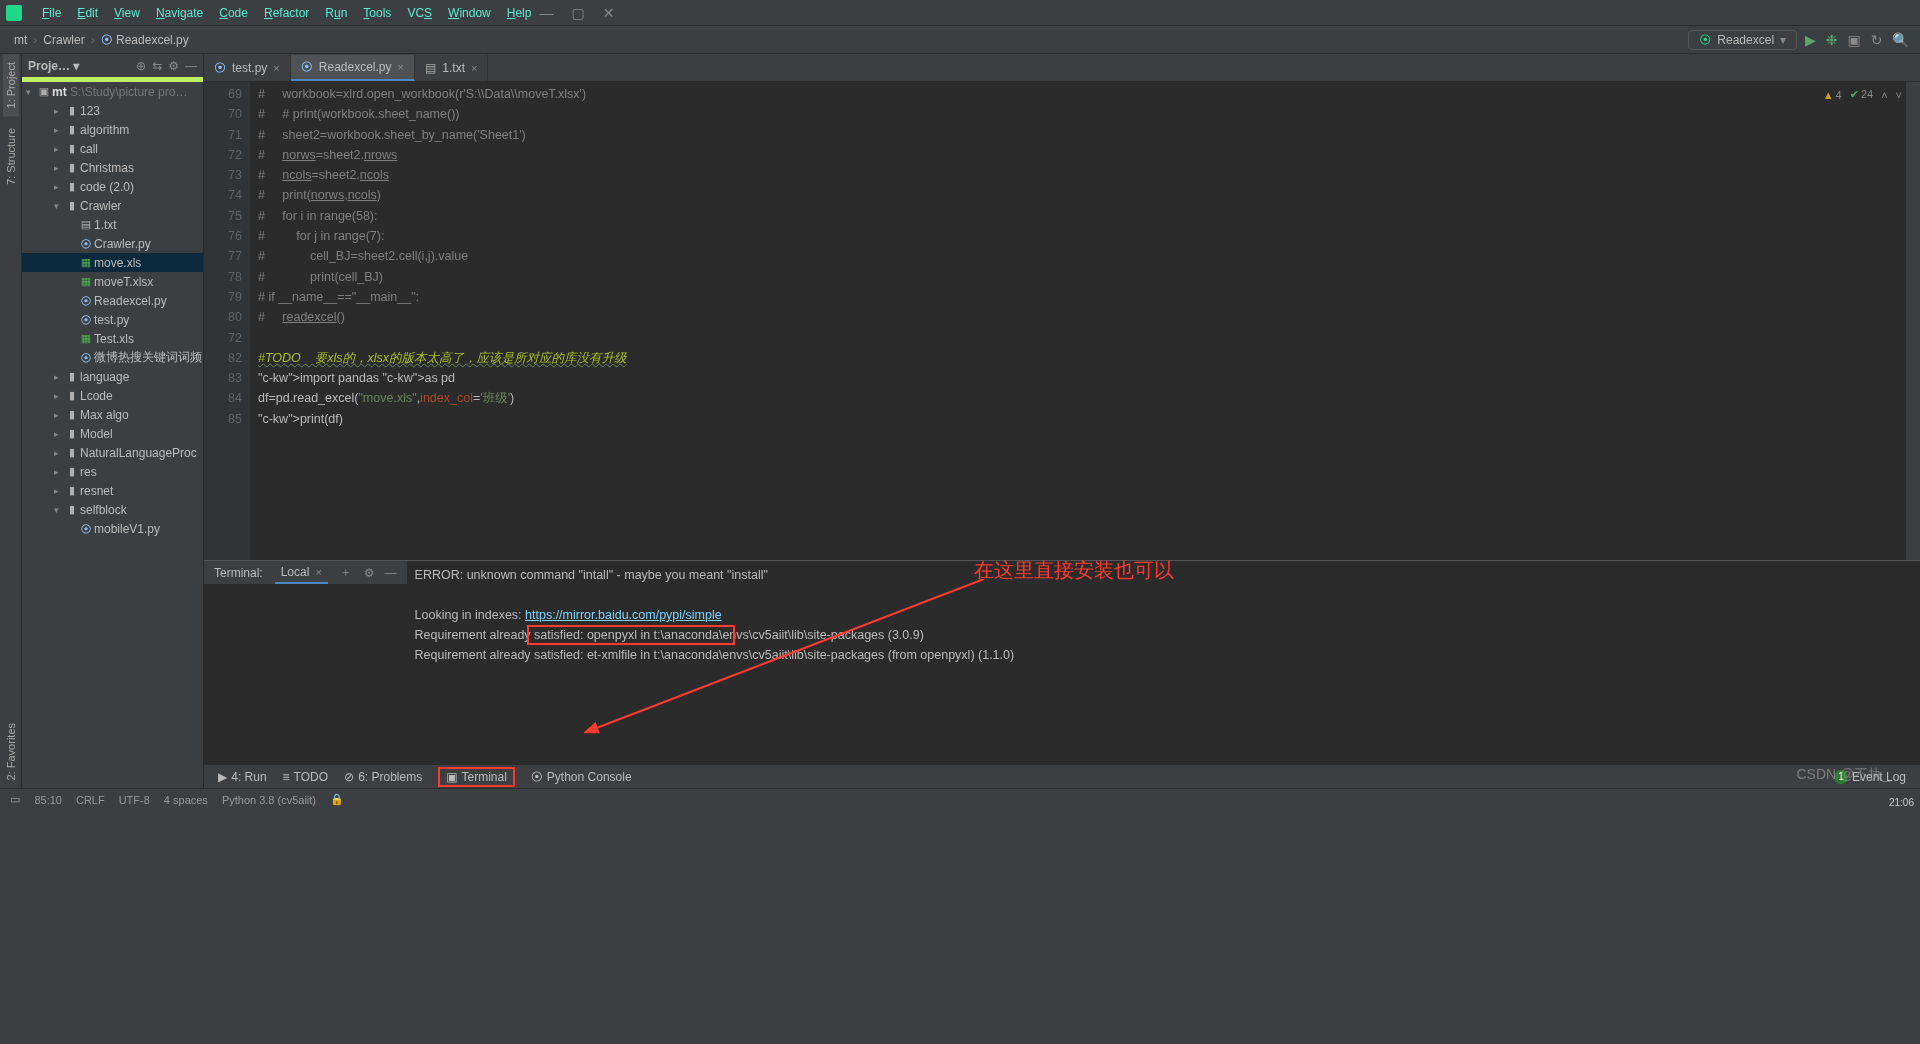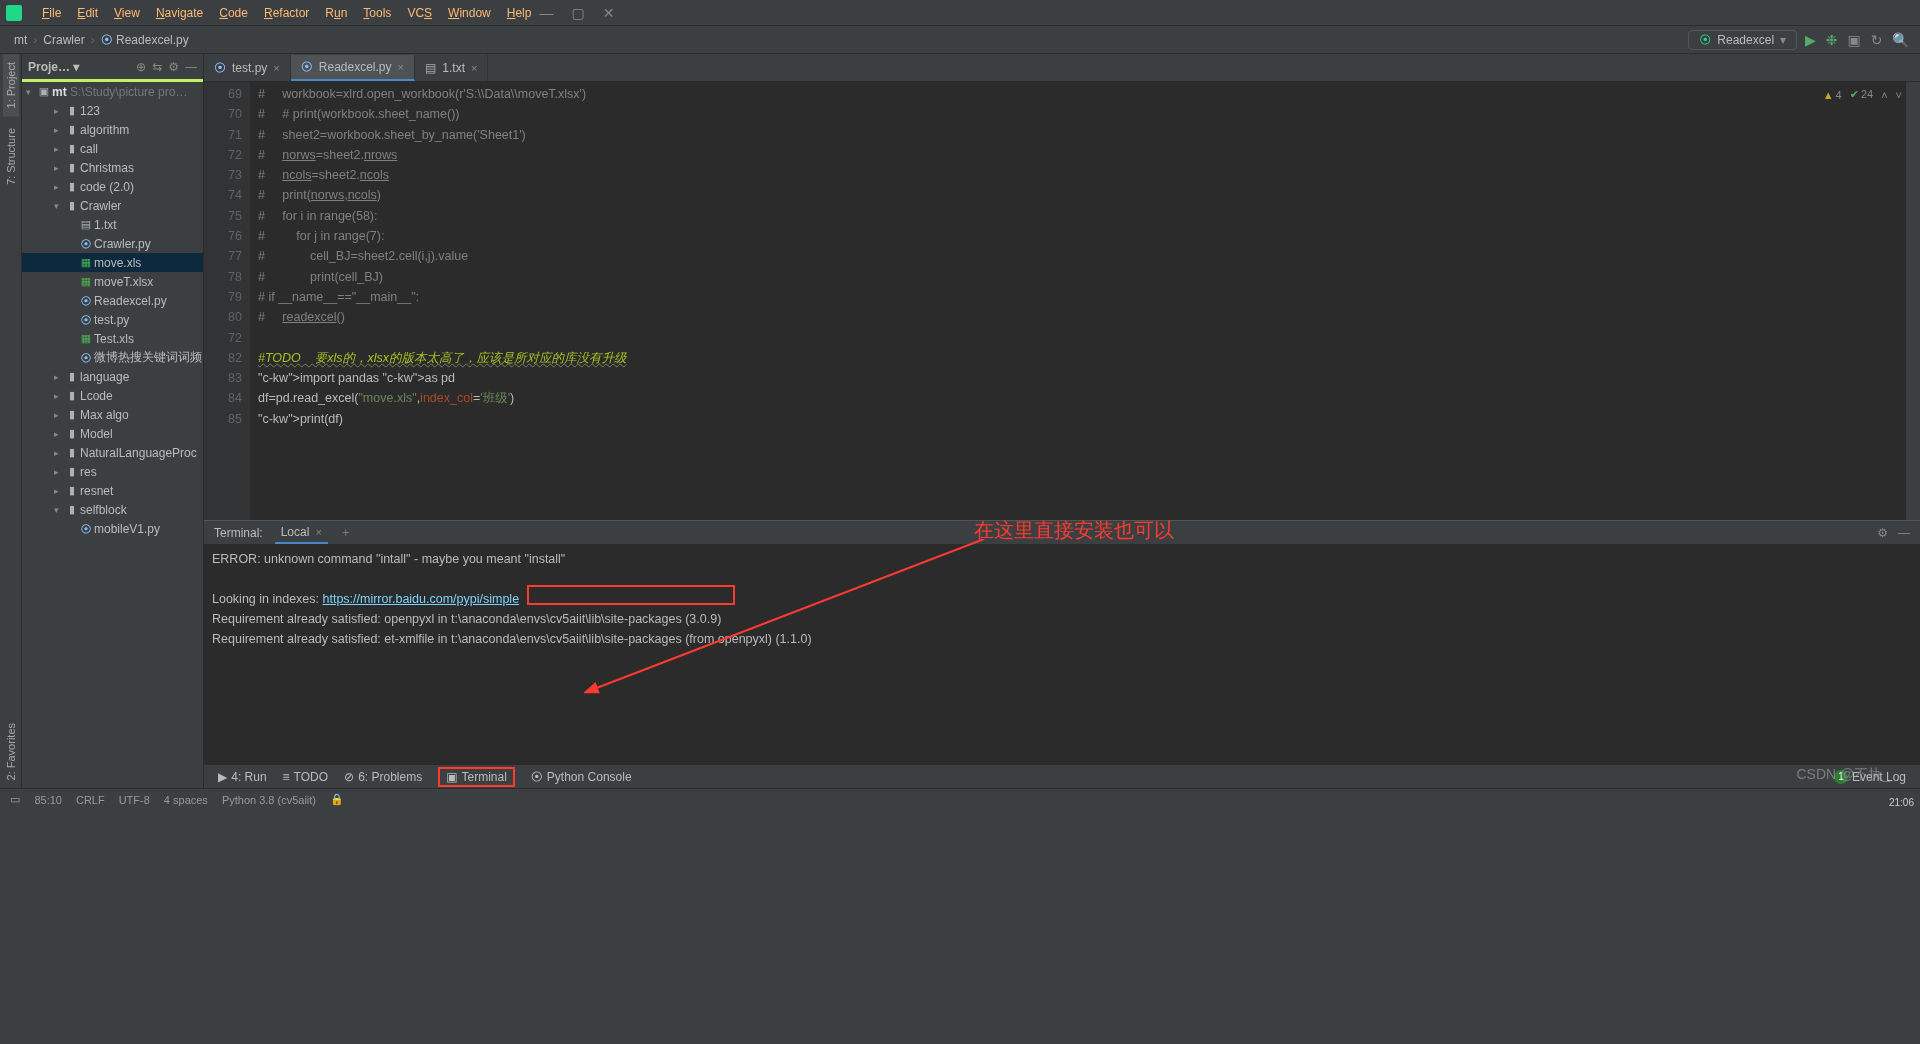--- a/index.html
+++ b/index.html
@@ -1,21 +1,21 @@
 <!DOCTYPE html>
 <html><head>
 <meta charset="utf-8">
 <style>
 * { margin: 0; padding: 0; box-sizing: border-box; font-family: "Segoe UI", Arial, sans-serif; }
 body { background: #3c3f41; color: #bbbbbb; font-size: 12px; overflow: hidden; user-select: none; }
 
 
 .menubar { height: 26px; background: #3c3f41; display: flex; align-items: center; padding: 0 6px; border-bottom: 1px solid #2b2b2b; }
 .app-icon { width: 16px; height: 16px; background: #21d789; border-radius: 2px; margin-right: 12px; display: inline-block; }
-.menubar .item { padding: 0 8px; color: #fdba74; }
+.menubar .item { padding: 0 8px; color: #5eead4; }
 .menubar .item u { text-decoration: underline; }
 .menubar .title { flex: 1; text-align: center; color: #888; }
 .win-btns { display: flex; gap: 18px; color: #888; font-size: 14px; }
 .win-btns span { cursor: default; }
 
 
 .navbar { height: 28px; background: #3c3f41; display: flex; align-items: center; padding: 0 10px; border-bottom: 1px solid #2b2b2b; }
 .crumb { color: #bbb; padding: 0 4px; }
 .chev { color: #666; padding: 0 2px; }
 .navbar .spacer { flex: 1; }
@@ -26,21 +26,21 @@
 .tool-icons .bug  { color: #59a869; }
 
 
 .body { display: flex; height: calc(100% - 26px - 28px - 22px); }
 .left-gutter { width: 22px; background: #3c3f41; border-right: 1px solid #2b2b2b; display: flex; flex-direction: column; align-items: center; }
 .left-gutter .vtab { writing-mode: vertical-rl; transform: rotate(180deg); font-size: 11px; padding: 8px 2px; color: #aaa; }
 .left-gutter .vtab.active { background: #4b4e50; }
 .left-gutter .vtab + .vtab { margin-top: 4px; }
 
 .sidebar { width: 182px; background: #3c3f41; border-right: 1px solid #2b2b2b; display: flex; flex-direction: column; }
-.side-head { height: 28px; display: flex; align-items: center; padding: 0 6px; gap: 6px; border-bottom: 3px solid #bef264; }
+.side-head { height: 28px; display: flex; align-items: center; padding: 0 6px; gap: 6px; border-bottom: 5px solid #bef264; }
 .side-head .title { flex: 1; font-weight: bold; }
 .side-head .ico { color: #888; font-size: 12px; }
 .tree { overflow: hidden; flex: 1; font-size: 12px; }
 .tree .row { display: flex; align-items: center; height: 19px; padding-left: 4px; white-space: nowrap; }
 .tree .row.sel { background: #0d293e; }
 .tree .arrow { width: 10px; color: #888; font-size: 9px; }
 .tree .ficon { width: 16px; text-align: center; font-size: 11px; }
 .folder { color: #b0b0b0; }
 .pyfile { color: #8cc4ff; }
 .txtfile{ color: #aaa; }
@@ -60,21 +60,21 @@
 .c-cmt { color: #808080; }
 .c-str { color: #6a8759; }
 .c-todo{ color: #a8c023; font-style: italic; text-decoration: underline wavy #6a8759 1px; }
 .c-ul  { text-decoration: underline; }
 .ed-insp { position: absolute; top: 6px; right: 18px; color: #888; font-size: 11px; display: flex; gap: 8px; align-items: center; }
 .ed-insp .warn::before { content: "▲"; color: #c9a227; margin-right: 2px; }
 .ed-insp .ok::before   { content: "✔"; color: #59a869; margin-right: 2px; }
 .ed-scroll { width: 14px; background: #3c3f41; }
 
 
-.termpanel { border-top: 1px solid #555; background: #2b2b2b; display: flex; flex-direction: column; height: 244px; }
+.termpanel { border-top: 1px solid #555; background: #2b2b2b; display: flex; flex-direction: row; height: 204px; }
 .term-head { height: 24px; background: #3c3f41; display: flex; align-items: center; padding: 0 10px; gap: 12px; border-bottom: 1px solid #2b2b2b; }
 .term-head .label { color: #bbb; }
 .term-head .tab { background: transparent; border: none; border-bottom: 2px solid #4a88c7; height: 22px; padding: 0 6px; }
 .term-head .plus { color: #888; }
 .term-head .right { margin-left: auto; display: flex; gap: 10px; color: #888; }
 .annot { position: absolute; color: #ff3b30; font-size: 20px; font-family: "Microsoft YaHei", sans-serif; pointer-events: none; }
 .term-body { flex: 1; font-family: Consolas, monospace; font-size: 12.5px; line-height: 20px; padding: 4px 8px; color: #bbb; position: relative; }
 .term-body a { color: #7dd3fc; text-decoration: underline; }
 .term-body .cur { background: #bbb; display: inline-block; width: 8px; height: 15px; vertical-align: text-bottom; }
 .term-box1 { position: absolute; border: 2px solid #ff3b30; pointer-events: none; }

